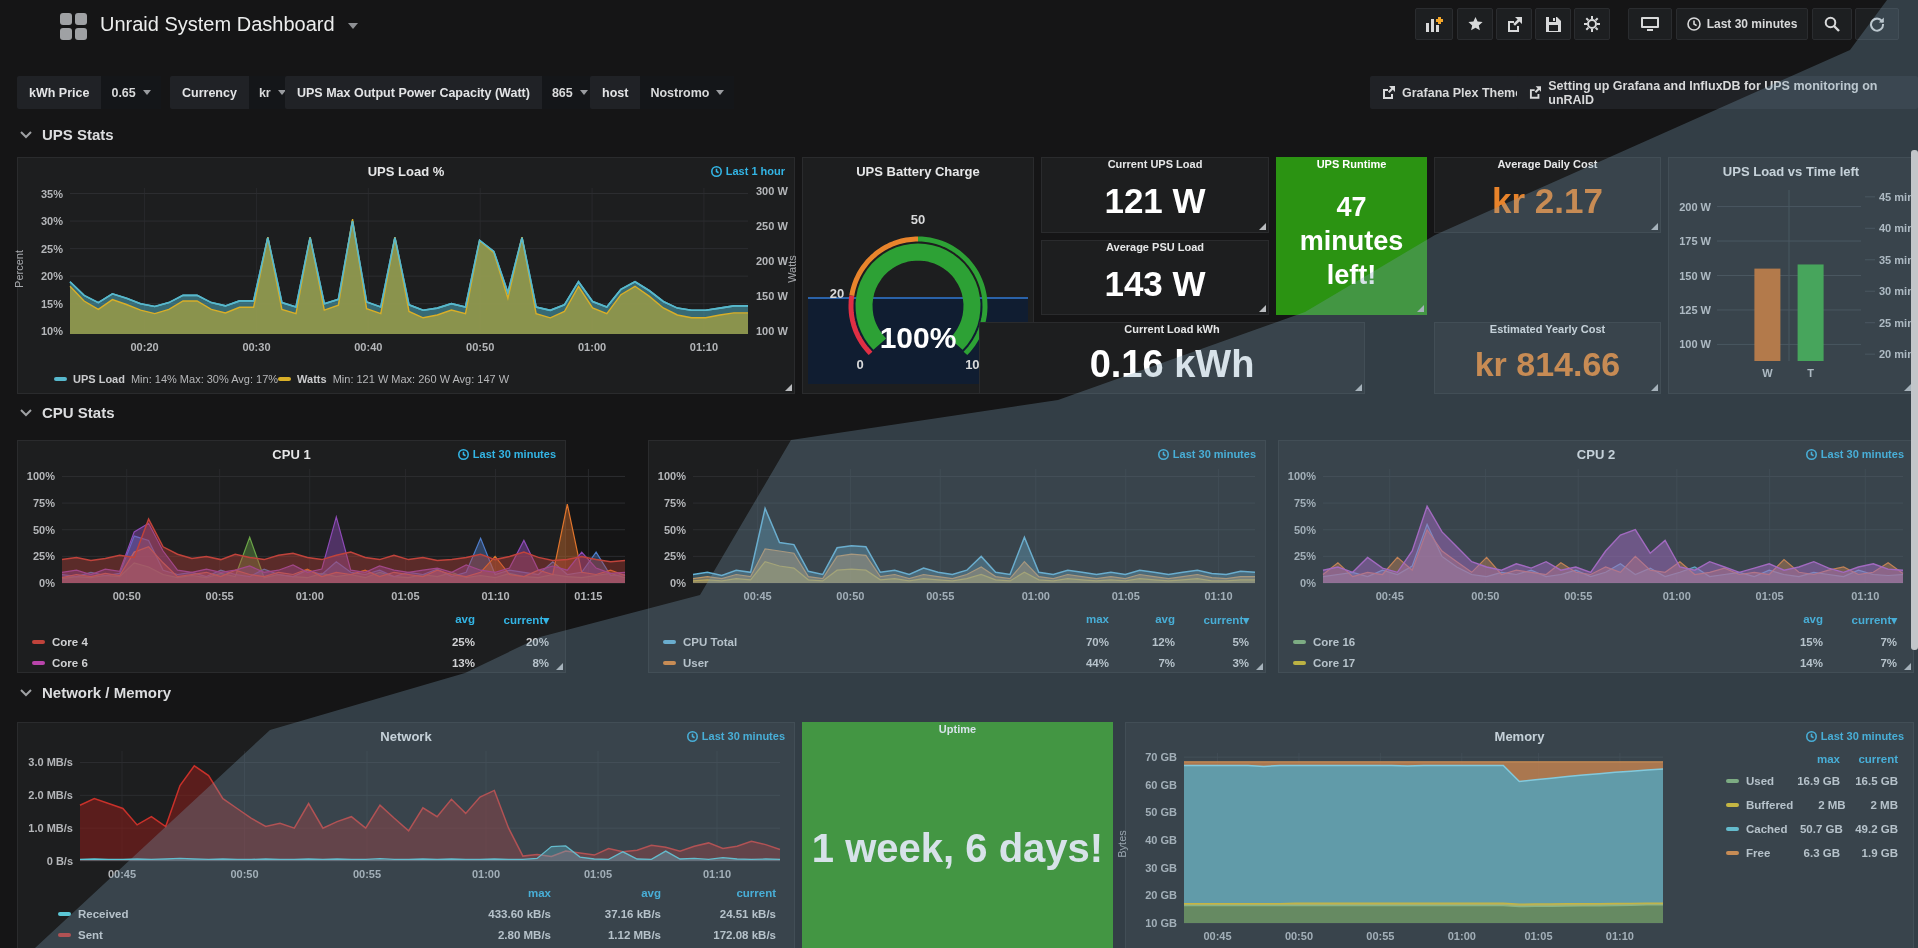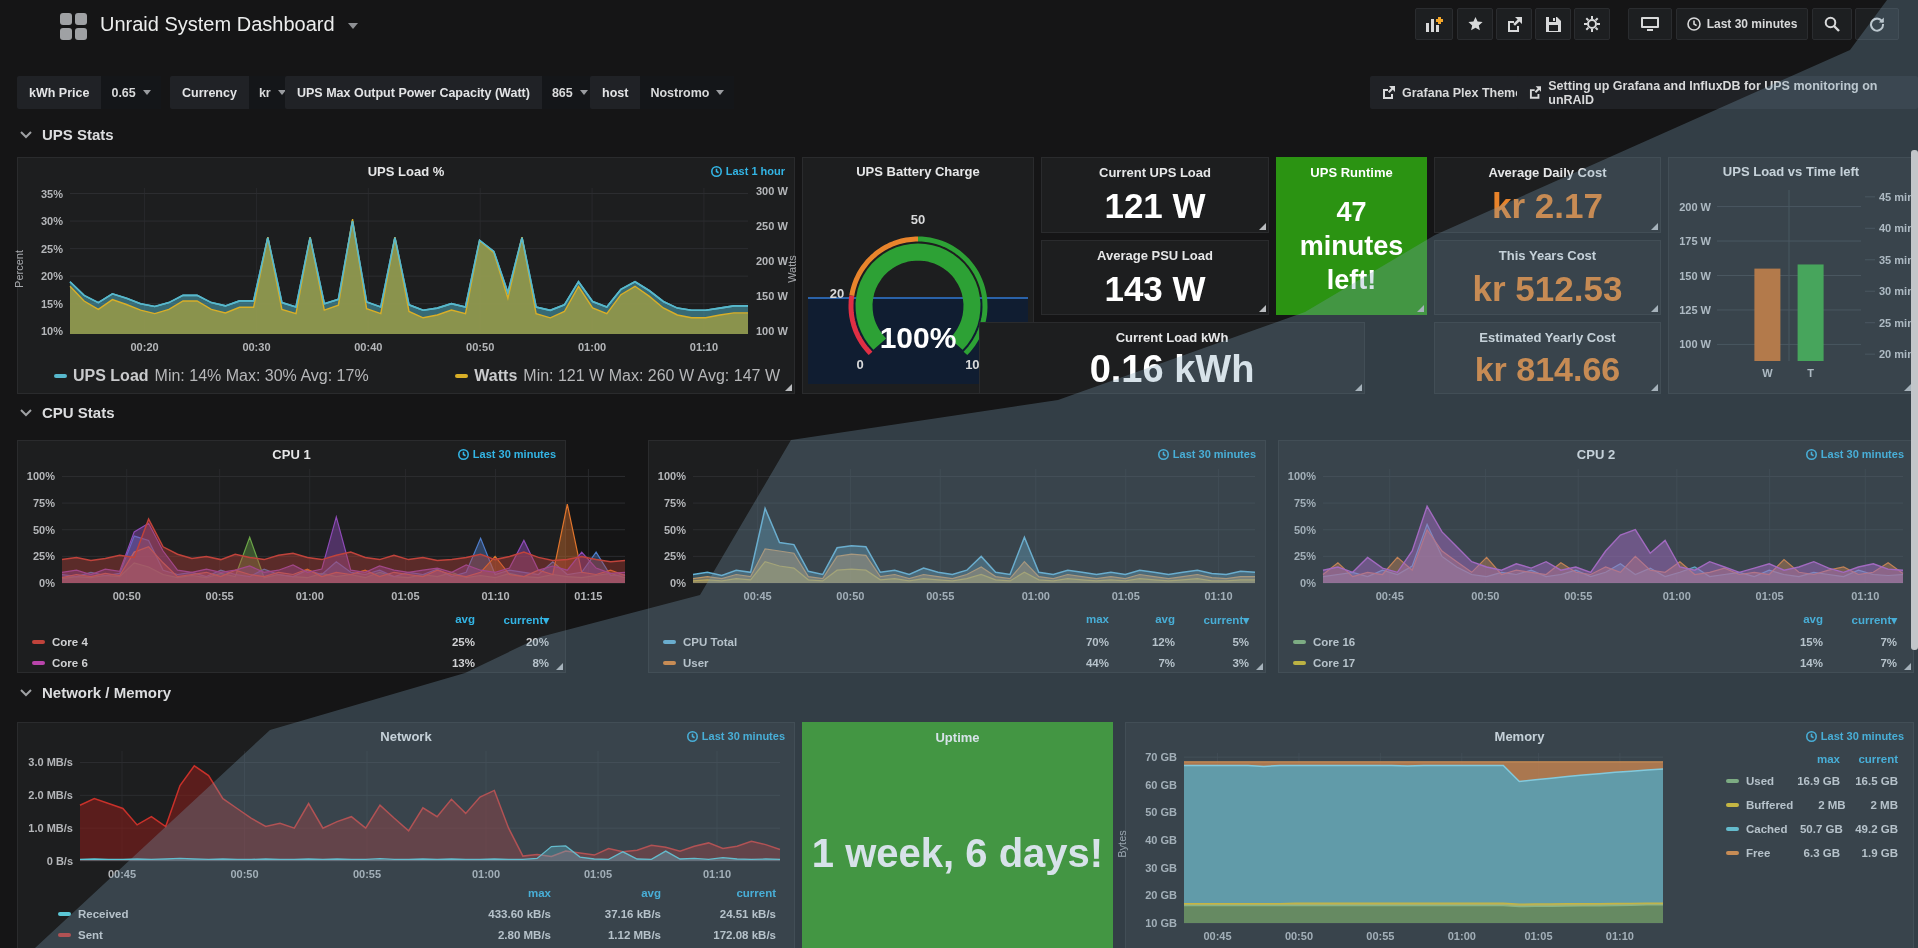--- a/index.html
+++ b/index.html
@@ -33,32 +33,32 @@
   .panel{position:absolute;background:#1d1e1f;border:1px solid #2a2b2d;box-sizing:border-box;}
   .panel::after{content:'';position:absolute;right:2px;bottom:2px;width:0;height:0;
         border-left:7px solid transparent;border-bottom:7px solid #b9bbbe;}
   .ptitle{position:absolute;left:0;top:6px;width:100%;text-align:center;font-size:13px;
         font-weight:bold;color:#e6e7e8;}
   .tbadge{position:absolute;top:7px;right:9px;color:#33b5e5;font-size:11px;font-weight:bold;
         display:flex;align-items:center;gap:4px;}
   .gsvg{position:absolute;left:0;top:22px;}
   .ylab{position:absolute;font-size:11px;color:#a7a9ad;transform:rotate(-90deg);transform-origin:center;}
   
-  .lg-split{position:absolute;left:36px;right:14px;bottom:8px;display:flex;justify-content:space-between;
-        font-size:16px;color:#c9cacc;font-weight:bold;}
+  .lg-split{position:absolute;left:36px;right:14px;bottom:8px;display:flex;
+        font-size:11px;color:#c9cacc;font-weight:bold;}
   .lg-item{display:flex;align-items:center;gap:6px;}
   .sw{display:inline-block;width:13px;height:4px;border-radius:2px;}
   .lg-table{position:absolute;font-size:11.5px;color:#d0d1d3;font-weight:bold;}
   .lg-head{display:flex;justify-content:flex-end;color:#33b5e5;margin-bottom:4px;}
   .lg-row{display:flex;align-items:center;height:21px;}
   .lg-name{display:flex;align-items:center;gap:7px;flex:1;}
   .lg-col{text-align:right;}
   
   .stat{display:flex;flex-direction:column;align-items:center;}
-  .stat .stitle{margin-top:7px;font-size:13px;font-weight:bold;color:#e6e7e8;}
+  .stat .stitle{font-size:11px;font-weight:bold;color:#e6e7e8;}
   .stat .sval{flex:1;display:flex;align-items:center;font-size:35px;font-weight:bold;color:#fff;}
   .stat .orange{color:#e8832a;}
   .green-panel{background:#2b9312;border-color:#2b9312;}
   .green-panel .stitle{color:#fff;}
   #p-runtime .sval{font-size:27px;line-height:1.25;text-align:center;padding:0 8px;}
   #p-uptime .sval{font-size:40px;}
   
   #glare{position:absolute;left:0;top:0;width:1918px;height:948px;pointer-events:none;z-index:40;
        background:rgba(122,158,182,0.30);
        clip-path:polygon(1887px 0,1918px 0,1918px 948px,35px 948px,270px 730px,465px 673px,540px 637px,
@@ -300,24 +300,20 @@
     <div class="sval">47 minutes left!</div>
   </div>
   <div class="panel stat" style="left:979px;top:322px;width:386px;height:72px;">
     <div class="stitle">Current Load kWh</div>
     <div class="sval" style="font-size:38px;">0.16 kWh</div>
   </div>
   <div class="panel stat" style="left:1434px;top:157px;width:227px;height:76px;">
     <div class="stitle">Average Daily Cost</div>
     <div class="sval orange">kr  2.17</div>
   </div>
-  <div class="panel stat" style="left:1434px;top:240px;width:227px;height:75px;">
-    <div class="stitle">This Years Cost</div>
-    <div class="sval orange">kr  512.53</div>
-  </div>
   <div class="panel stat" style="left:1434px;top:322px;width:227px;height:72px;">
     <div class="stitle">Estimated Yearly Cost</div>
     <div class="sval orange" style="font-size:34px;">kr  814.66</div>
   </div>
 
   <div class="panel" style="left:1668px;top:157px;width:246px;height:237px;">
     <div class="ptitle">UPS Load vs Time left</div>
     <svg id="chart-bars" class="gsvg" width="244" height="205" viewBox="0 0 244 205">
         <line x1="48" y1="26.548387096774192" x2="192" y2="26.548387096774192" stroke="#35383c"></line>
         <text x="42" y="30.548387096774192" text-anchor="end" fill="#c3c5c8" font-size="11" font-weight="bold">200 W</text>

